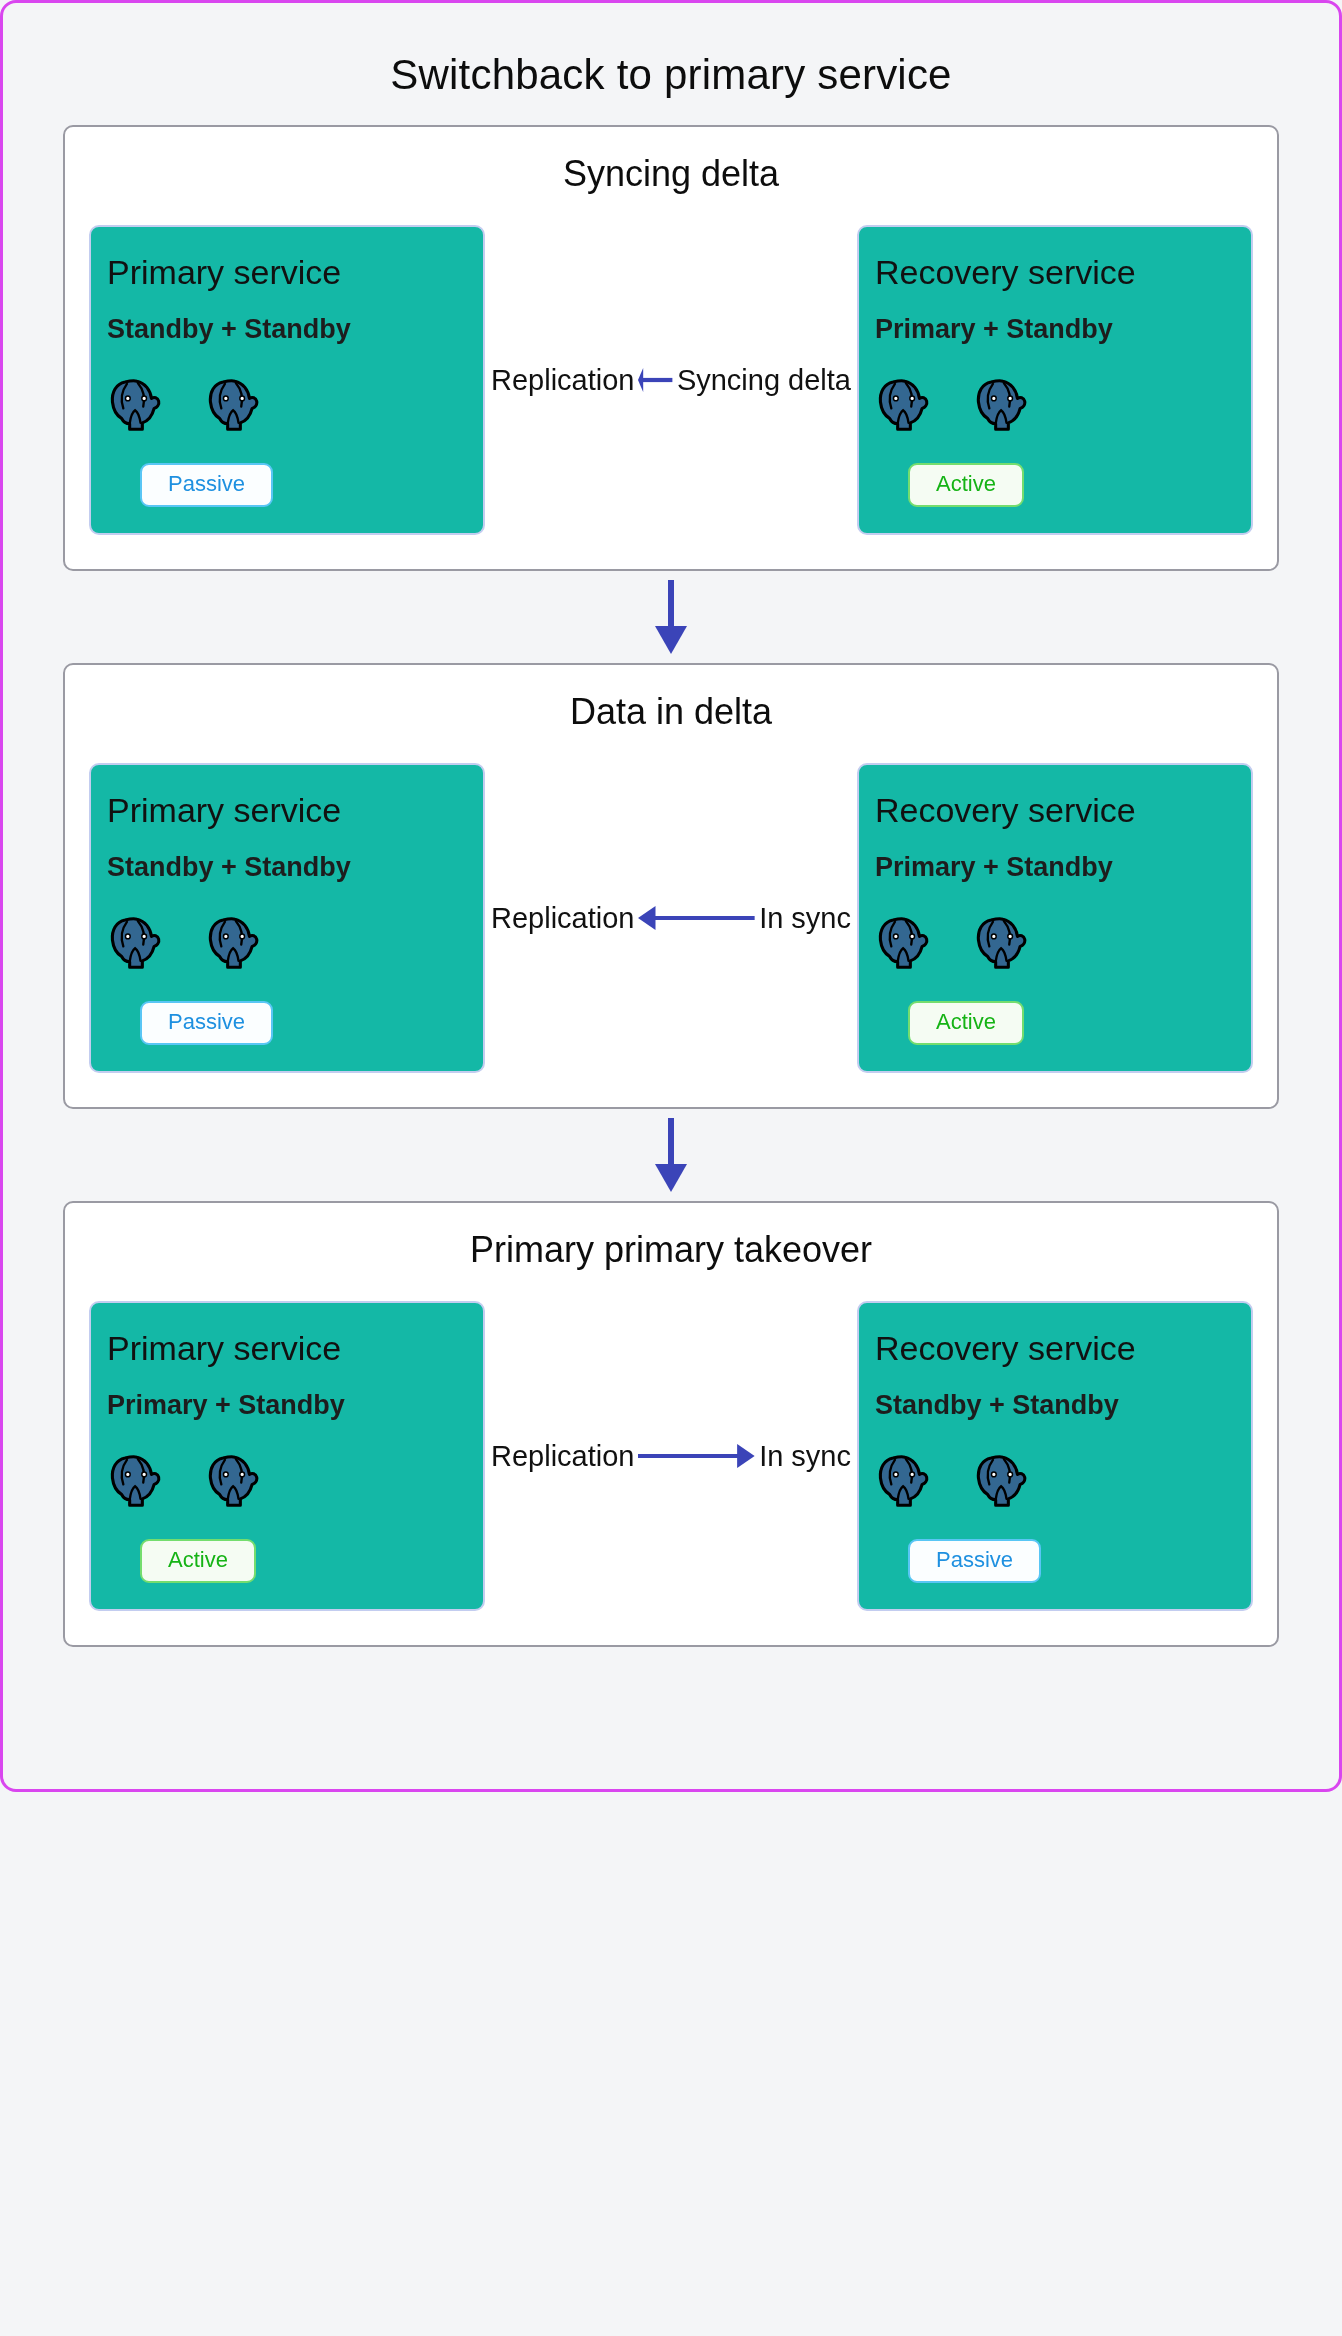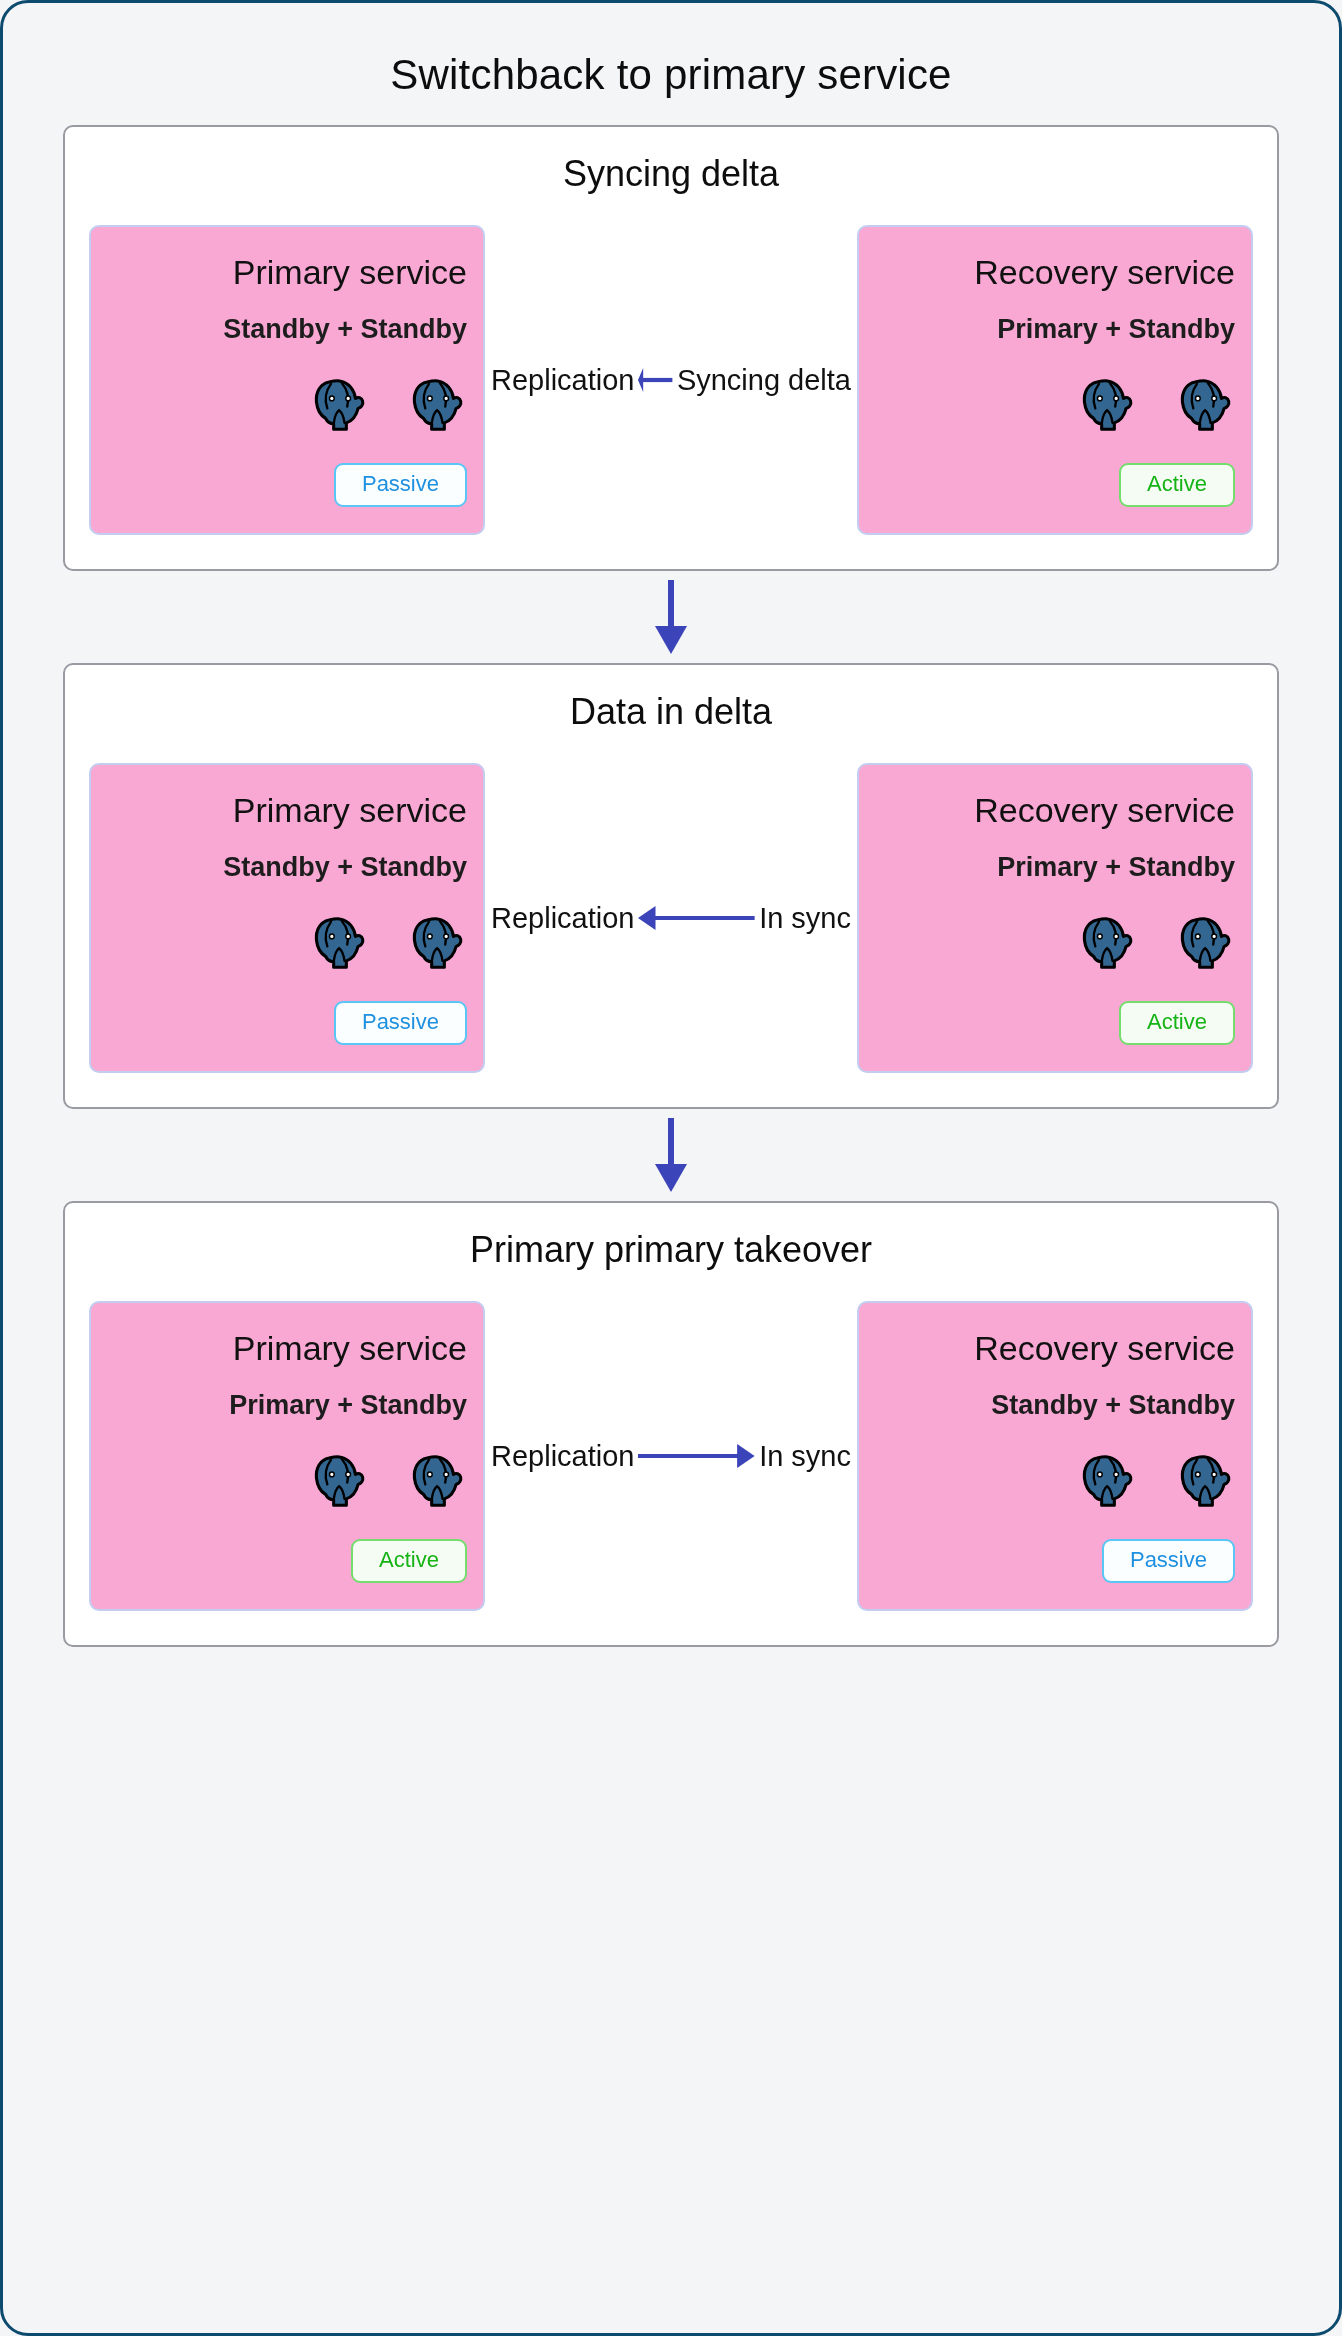--- a/index.html
+++ b/index.html
@@ -7,24 +7,24 @@
   html, body {
     width: 1342px;
     height: 2336px;
     background: #f4f5f7;
     font-family: "Liberation Sans", sans-serif;
   }
 
   #frame {
     position: relative;
     width: 1342px;
-    height: 2336px;
+    height: 1792px;
     background: #f4f5f7;
-    border: 3px solid #0c4a6e;
-    border-radius: 28px;
+    border: 3px solid #d946ef;
+    border-radius: 16px;
     overflow: hidden;
   }
 
   .page-title {
     text-align: center;
     font-size: 42px;
     font-weight: 400;
     color: #0d0d0d;
     letter-spacing: 0.2px;
     padding-top: 48px;
@@ -51,27 +51,27 @@
   }
 
   .panel-body {
     display: flex;
     align-items: stretch;
     justify-content: space-between;
   }
 
   .service {
     width: 396px;
-    background: #f9a8d4;
+    background: #14b8a6;
     border: 2px solid #c3cdf0;
     border-radius: 10px;
-    padding: 26px 16px 26px 16px;
+    padding: 26px 0 26px 16px;
     display: flex;
     flex-direction: column;
-    align-items: flex-end;
+    align-items: flex-start;
   }
 
   .service-name {
     font-size: 34px;
     font-weight: 400;
     color: #111111;
     margin-bottom: 22px;
     white-space: nowrap;
   }
 

